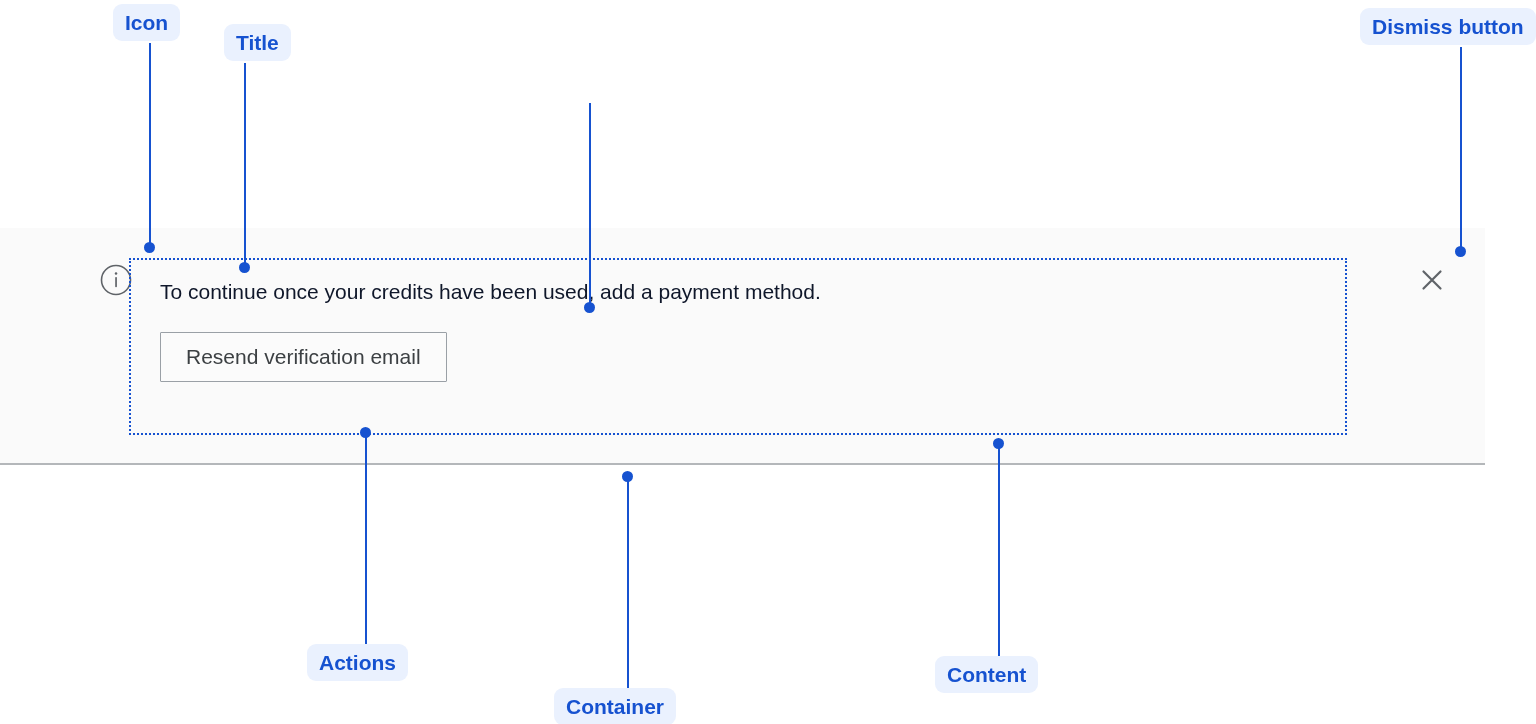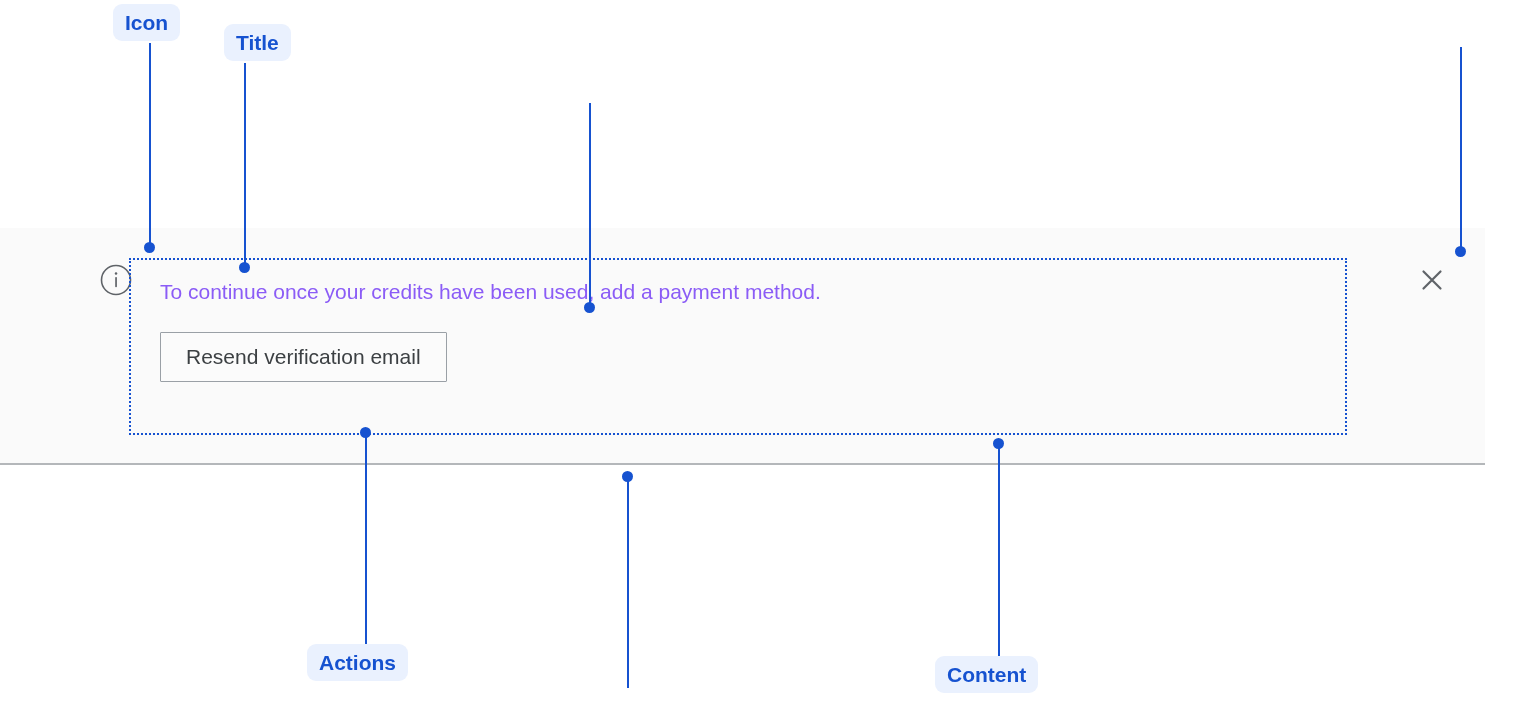--- a/index.html
+++ b/index.html
@@ -59,21 +59,21 @@
     letter-spacing: -0.1px;
     line-height: 28px;
     margin: 0;
     padding-top: 8px;
     white-space: nowrap;
   }
 
   .banner-desc {
     font-size: 21px;
     font-weight: normal;
-    color: #8b5cf6;
+    color: #0f172a;
     line-height: 28px;
     margin: 0;
     padding-top: 20px;
     white-space: nowrap;
   }
 
   .banner-actions {
     padding-top: 26px;
   }
 
@@ -193,27 +193,29 @@
   <div class="leader-line" style="left:117px; top:43px; height:205px;"></div>
   <div class="leader-dot" style="left:112px; top:242px;"></div>
 
   <div class="anno-pill" style="left:192px; top:24px;">Title</div>
   <div class="leader-line" style="left:212px; top:63px; height:205px;"></div>
   <div class="leader-dot" style="left:207px; top:262px;"></div>
 
   <div class="leader-line" style="left:557px; top:103px; height:205px;"></div>
   <div class="leader-dot" style="left:552px; top:302px;"></div>
 
+  <div class="anno-pill" style="left:1328px; top:8px;">Dismiss button</div>
   <div class="leader-line" style="left:1428px; top:47px; height:205px;"></div>
   <div class="leader-dot" style="left:1423px; top:246px;"></div>
 
   <div class="anno-pill" style="left:275px; top:644px;">Actions</div>
   <div class="leader-line" style="left:333px; top:437px; height:207px;"></div>
   <div class="leader-dot" style="left:328px; top:427px;"></div>
 
+  <div class="anno-pill" style="left:522px; top:688px;">Container</div>
   <div class="leader-line" style="left:595px; top:481px; height:207px;"></div>
   <div class="leader-dot" style="left:590px; top:471px;"></div>
 
   <div class="anno-pill" style="left:903px; top:656px;">Content</div>
   <div class="leader-line" style="left:966px; top:448px; height:208px;"></div>
   <div class="leader-dot" style="left:961px; top:438px;"></div>
 
 </div>
 
 </body></html>

